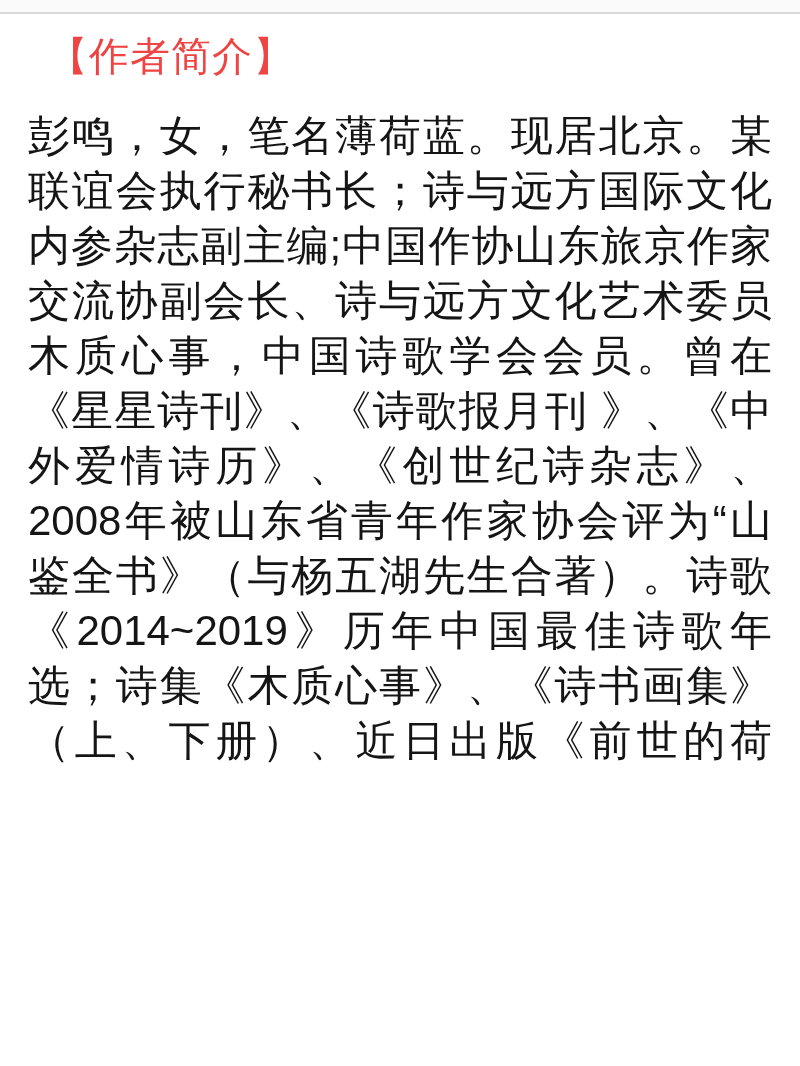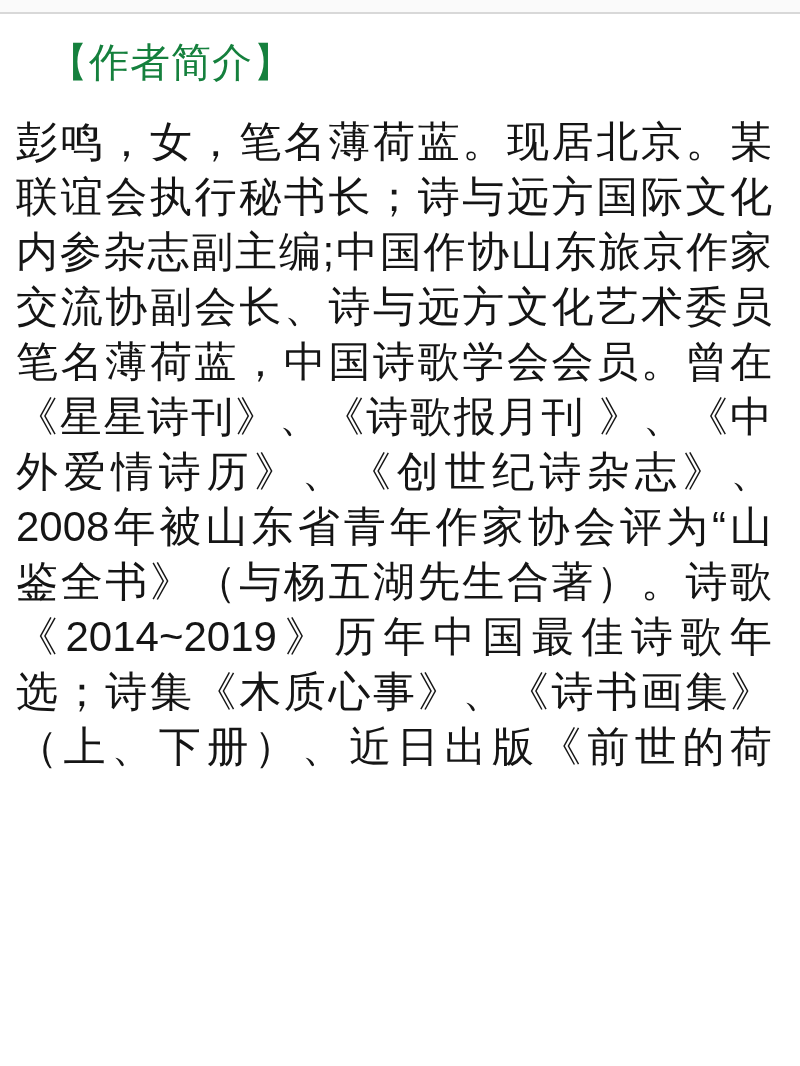--- a/index.html
+++ b/index.html
@@ -11,30 +11,30 @@
     overflow: hidden;
     font-family: "Liberation Sans", sans-serif;
     color: #141414;
   }
   .top-strip {
     height: 12px;
     background: #fafafa;
     border-bottom: 2px solid #d8d8d8;
   }
   .section-title {
-    margin: 20px 28px 0 28px;
+    margin: 14px 28px 0 28px;
     padding-left: 20px;
     font-size: 40px;
     line-height: 56px;
     font-weight: 400;
-    color: #15803d;
+    color: #ef4444;
     letter-spacing: 1px;
   }
   .bio {
-    margin: 24px 28px 0 16px;
+    margin: 24px 28px 0 28px;
   }
   .text-line {
     font-size: 42px;
     line-height: 55px;
     color: #151515;
     text-align: justify;
     text-align-last: justify;
     -moz-text-align-last: justify;
   }
 </style>
@@ -44,21 +44,21 @@
 <div class="screen">
   <div class="top-strip"></div>
 
   <h1 class="section-title">【作者简介】</h1>
 
   <div class="bio">
     <div class="text-line">彭鸣，女，笔名薄荷蓝。现居北京。某</div>
     <div class="text-line">联谊会执行秘书长；诗与远方国际文化</div>
     <div class="text-line">内参杂志副主编;中国作协山东旅京作家</div>
     <div class="text-line">交流协副会长、诗与远方文化艺术委员</div>
-    <div class="text-line">笔名薄荷蓝，中国诗歌学会会员。曾在</div>
+    <div class="text-line">木质心事，中国诗歌学会会员。曾在</div>
     <div class="text-line">《星星诗刊》、《诗歌报月刊 》、《中</div>
     <div class="text-line">外爱情诗历》、《创世纪诗杂志》、</div>
     <div class="text-line">2008年被山东省青年作家协会评为“山</div>
     <div class="text-line">鉴全书》（与杨五湖先生合著）。诗歌</div>
     <div class="text-line">《2014~2019》历年中国最佳诗歌年</div>
     <div class="text-line">选；诗集《木质心事》、《诗书画集》</div>
     <div class="text-line">（上、下册）、近日出版《前世的荷</div>
   </div>
 </div>
 

